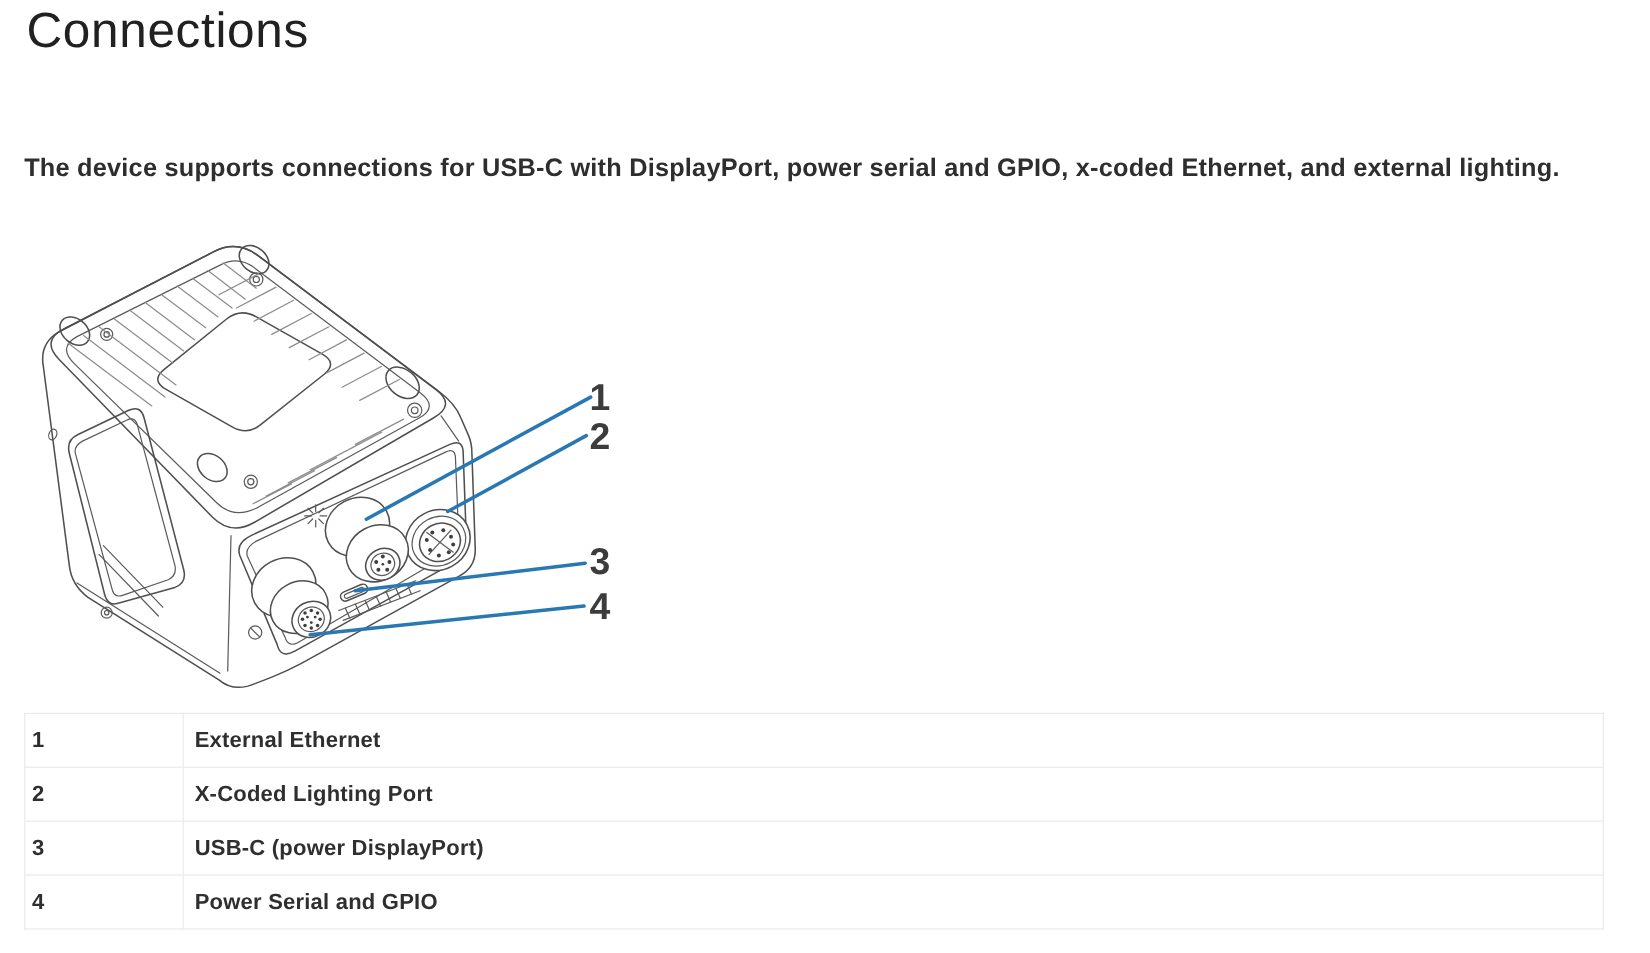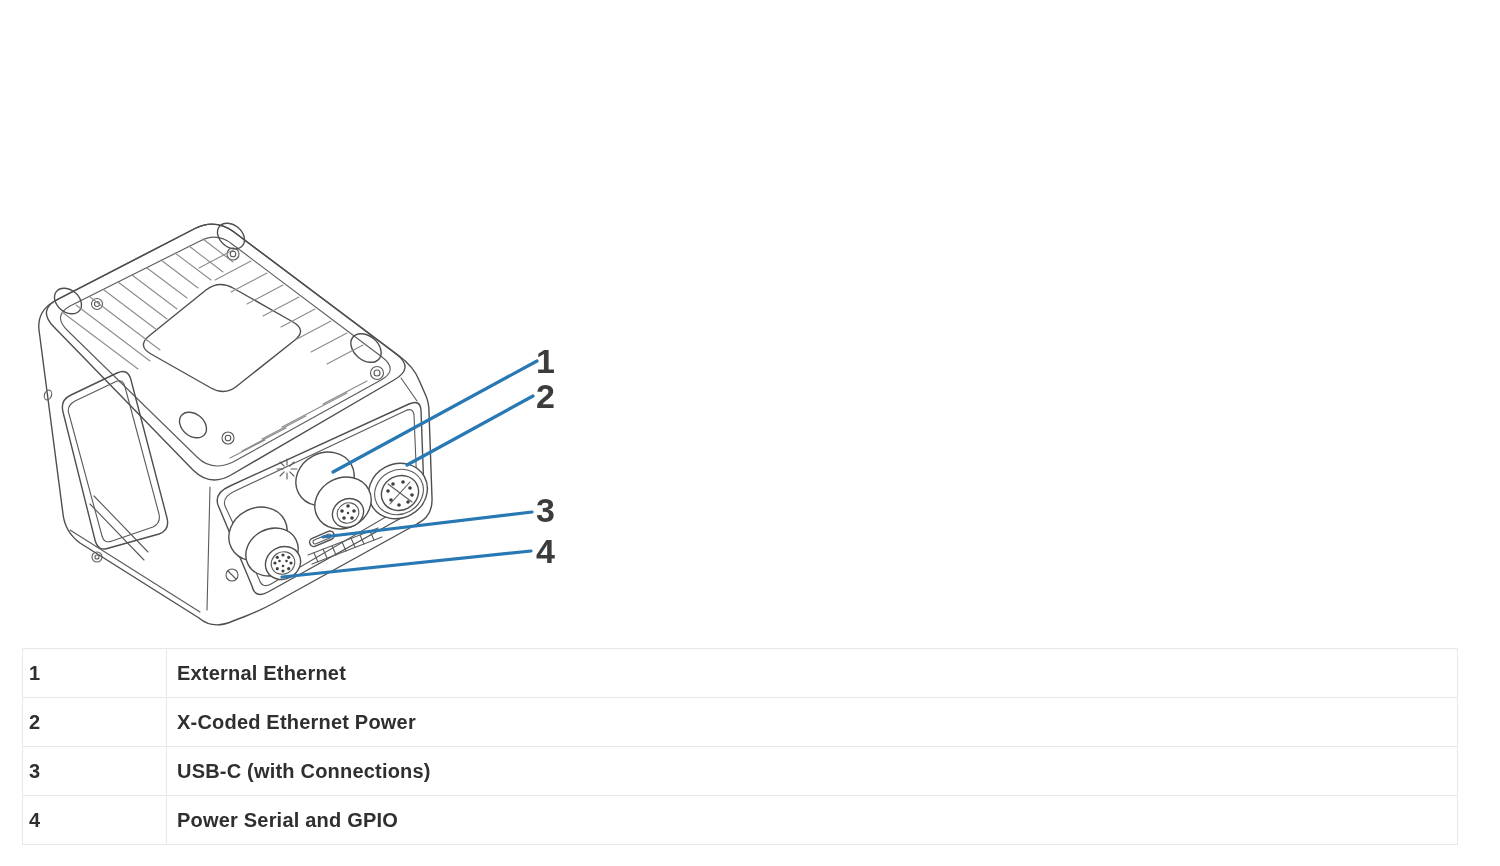--- a/index.html
+++ b/index.html
@@ -110,21 +110,23 @@
   .conn-table td.num {
     width: 129px;
     padding-left: 6px;
   }
 </style>
 </head>
 <body>
 
 <div class="page">
 
-
+  <h1 class="page-title">Connections</h1>
+
+  <p class="intro-text">The device supports connections for USB-C with DisplayPort, power serial and GPIO, x-coded Ethernet, and external lighting.</p>
 
   <div class="figure-wrap">
     <svg width="560" height="460" viewBox="0 0 560 460" role="img">
 
       <g>
 
         <path class="la" d="M 214 32 L 378 155 Q 394 167 399 180 L 406 196 Q 409 203 409 212
                             L 412 298 Q 413 316 397 324 L 254 403 Q 241 410 226 416 L 213 421
                             Q 193 430 179 418 L 60 343 Q 45 332 43 314 L 19 130 Q 17 112 33 102
                             L 174 29 Q 195 18 214 32 Z"></path>
@@ -265,25 +267,25 @@
   </div>
 
   <table class="conn-table">
     <tbody>
       <tr>
         <td class="num">1</td>
         <td class="label">External Ethernet</td>
       </tr>
       <tr>
         <td class="num">2</td>
-        <td class="label">X-Coded Ethernet Power</td>
+        <td class="label">X-Coded Lighting Port</td>
       </tr>
       <tr>
         <td class="num">3</td>
-        <td class="label">USB-C (with Connections)</td>
+        <td class="label">USB-C (power DisplayPort)</td>
       </tr>
       <tr>
         <td class="num">4</td>
         <td class="label">Power Serial and GPIO</td>
       </tr>
     </tbody>
   </table>
 
 </div>
 

